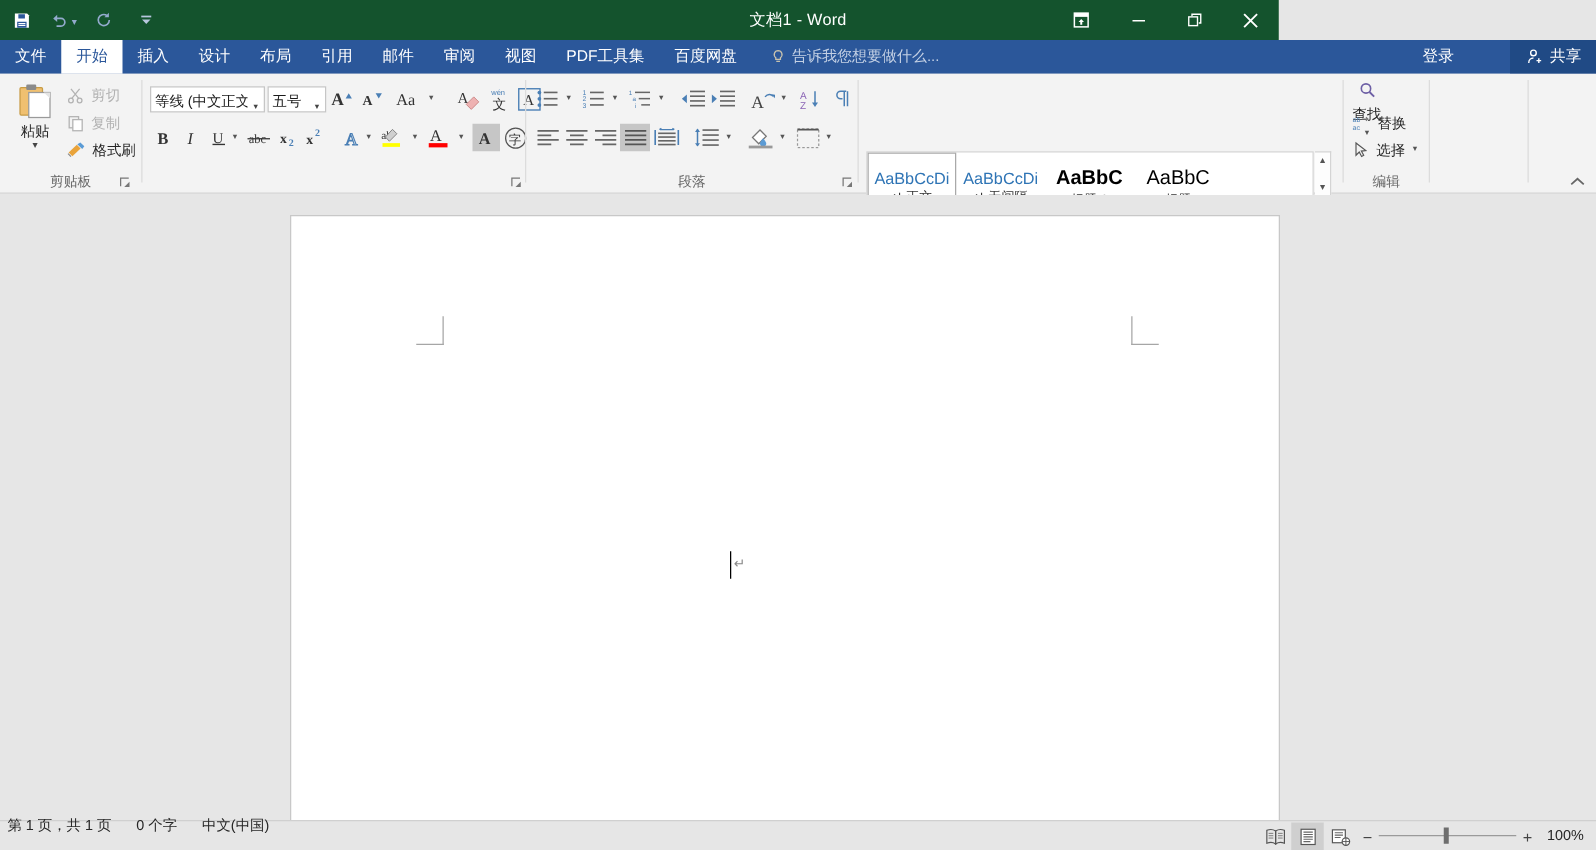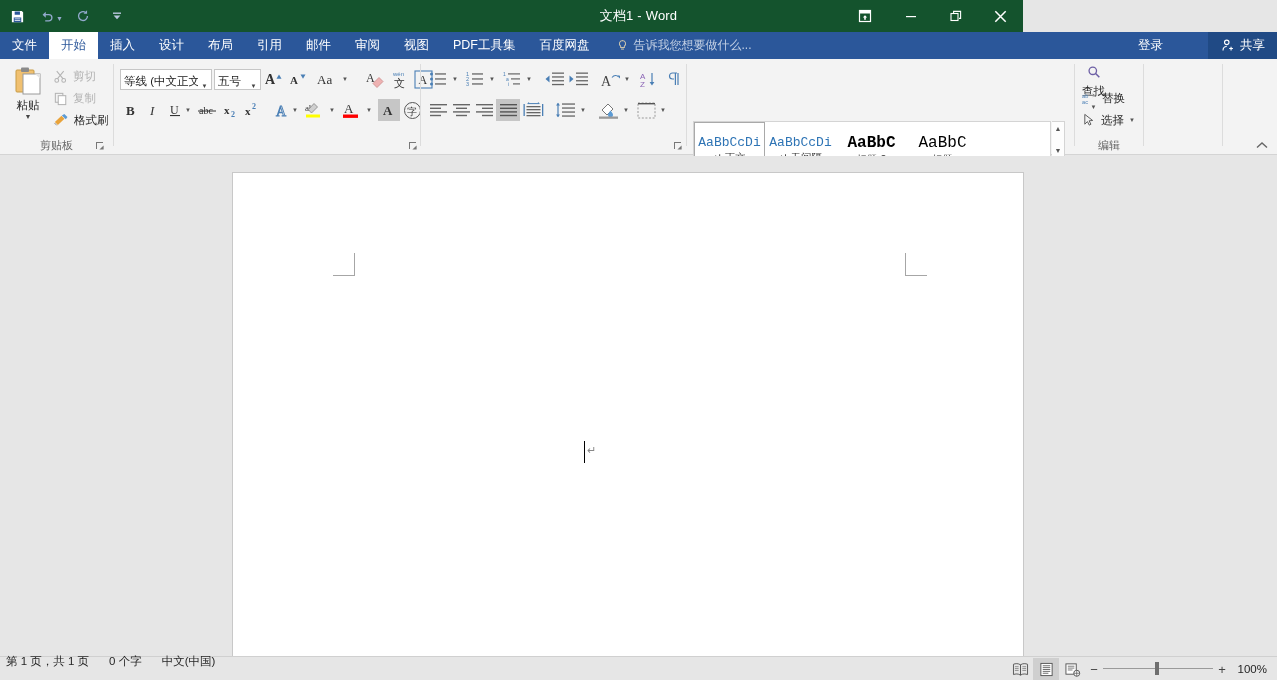--- a/index.html
+++ b/index.html
@@ -106,21 +106,21 @@
   
   .gallery{
     position:absolute; left:693px; top:62px; width:358px; height:58px;
     border:1px solid #d4d4d4; background:#fff; display:flex; align-items:stretch;
   }
   .stile{
     width:71px; height:100%; display:flex; flex-direction:column;
     align-items:center; justify-content:center; gap:1px;
   }
   .stile.sel{ border:1px solid #a9a9a9; background:#fff; }
-  .stile .pv{ font-family:Liberation Mono, monospace; color:#2e74b5; font-size:13px; white-space:nowrap;}
+  .stile .pv{ font-family:Liberation Sans, sans-serif; color:#2e74b5; font-size:13px; white-space:nowrap;}
   .stile .pv.h1{ font-size:21px; font-weight:bold; color:#000; line-height:22px;}
   .stile .pv.h2{ font-size:16px; font-weight:bold; color:#000; }
   .stile .pv.ti{ font-size:16px; color:#000; }
   .stile .nm{ font-size:10.5px; color:#333; white-space:nowrap; }
   .gal-scroll{
     position:absolute; left:1052px; top:62px; width:13px; height:58px;
     border:1px solid #d4d4d4; border-left:none; background:#fdfdfd;
     display:flex; flex-direction:column; justify-content:space-between; align-items:center;
   }
   .gal-scroll div{ font-size:7px; color:#555; line-height:1; padding:3px 0; }
@@ -615,20 +615,21 @@
       <div class="ibtn" style="left:214px; top:40px; width:22px;">
         <svg width="19" height="17" viewBox="0 0 19 17">
             <rect x="1" y="1" width="17" height="15" fill="none" stroke="#999" stroke-width="1" stroke-dasharray="2 1.6"></rect>
             <rect x="1" y="1" width="17" height="1.4" fill="#555"></rect>
           </svg>
       </div>
       <div class="ibtn" style="left:236px; top:40px; width:12px;">
           <span class="caret">▼</span>
         </div>
 
+      <div class="grp-label">段落</div>
       <div class="dlg" style="left:252px;">
         <svg width="10" height="10" viewBox="0 0 10 10">
             <path d="M1 1h7v1H2v6H1z" fill="#777"></path>
             <path d="M8.6 8.6H4.4L8.6 4.4z" fill="#777"></path>
           </svg>
       </div>
     </div>
     <div class="grp-sep" style="left:686px;"></div>
 
     <div class="grp" style="left:687px; width:380px;">

